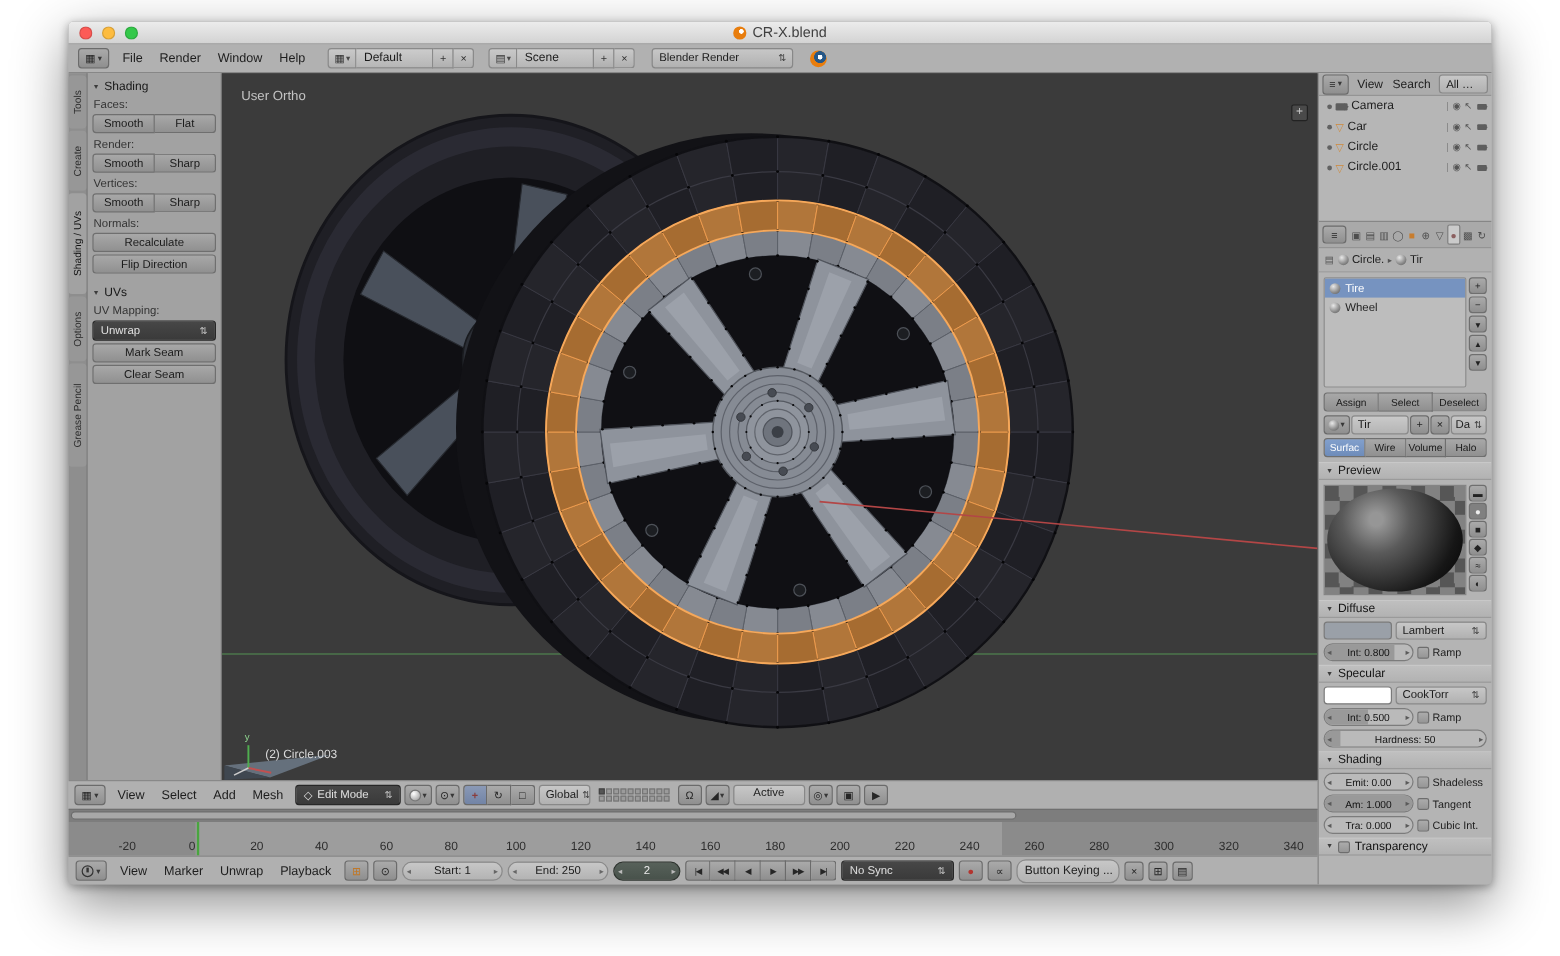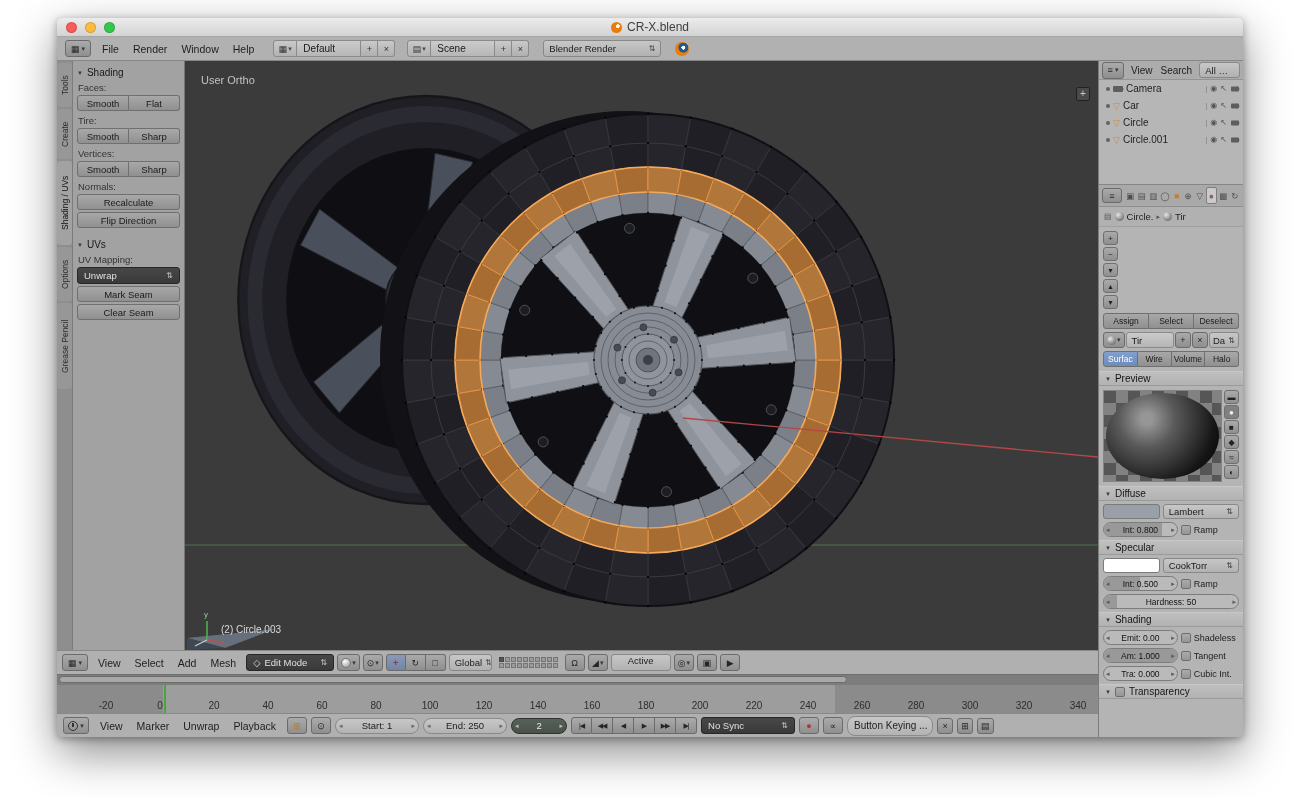--- a/index.html
+++ b/index.html
@@ -234,21 +234,21 @@
           <div class="shelf-body">
             <div class="shelf-header">
                 <span class="tri"></span>
                 <span>Shading</span>
               </div>
             <div class="shelf-label">Faces:</div>
             <div class="btn-row">
               <div class="btn">Smooth</div>
               <div class="btn">Flat</div>
             </div>
-            <div class="shelf-label">Tire:</div>
+            <div class="shelf-label">Render:</div>
             <div class="btn-row">
               <div class="btn">Smooth</div>
               <div class="btn">Sharp</div>
             </div>
             <div class="shelf-label">Vertices:</div>
             <div class="btn-row">
               <div class="btn">Smooth</div>
               <div class="btn">Sharp</div>
             </div>
             <div class="shelf-label">Normals:</div>
@@ -976,20 +976,30 @@
           </div>
         <div class="ctx-row">
           <span class="g-sheet" style="font-size:8px;color:#555;"></span>
           <span class="sphere-ico"></span>
           <span>Circle.</span>
           <span class="crumb-arr"></span>
           <span class="sphere-ico"></span>
           <span class="trunc">Tir</span>
         </div>
         <div class="slots">
+          <div class="slot-list">
+              <div class="slot-row active">
+                <span class="sphere-ico"></span>
+                <span>Tire</span>
+              </div>
+              <div class="slot-row">
+                <span class="sphere-ico"></span>
+                <span>Wheel</span>
+              </div>
+            </div>
           <div class="slot-side">
               <div class="side-btn">+</div>
               <div class="side-btn">−</div>
               <div class="side-btn">▾</div>
               <div class="side-btn">▴</div>
               <div class="side-btn">▾</div>
             </div>
         </div>
         <div class="assign-row">
           <div class="btn">Assign</div>

